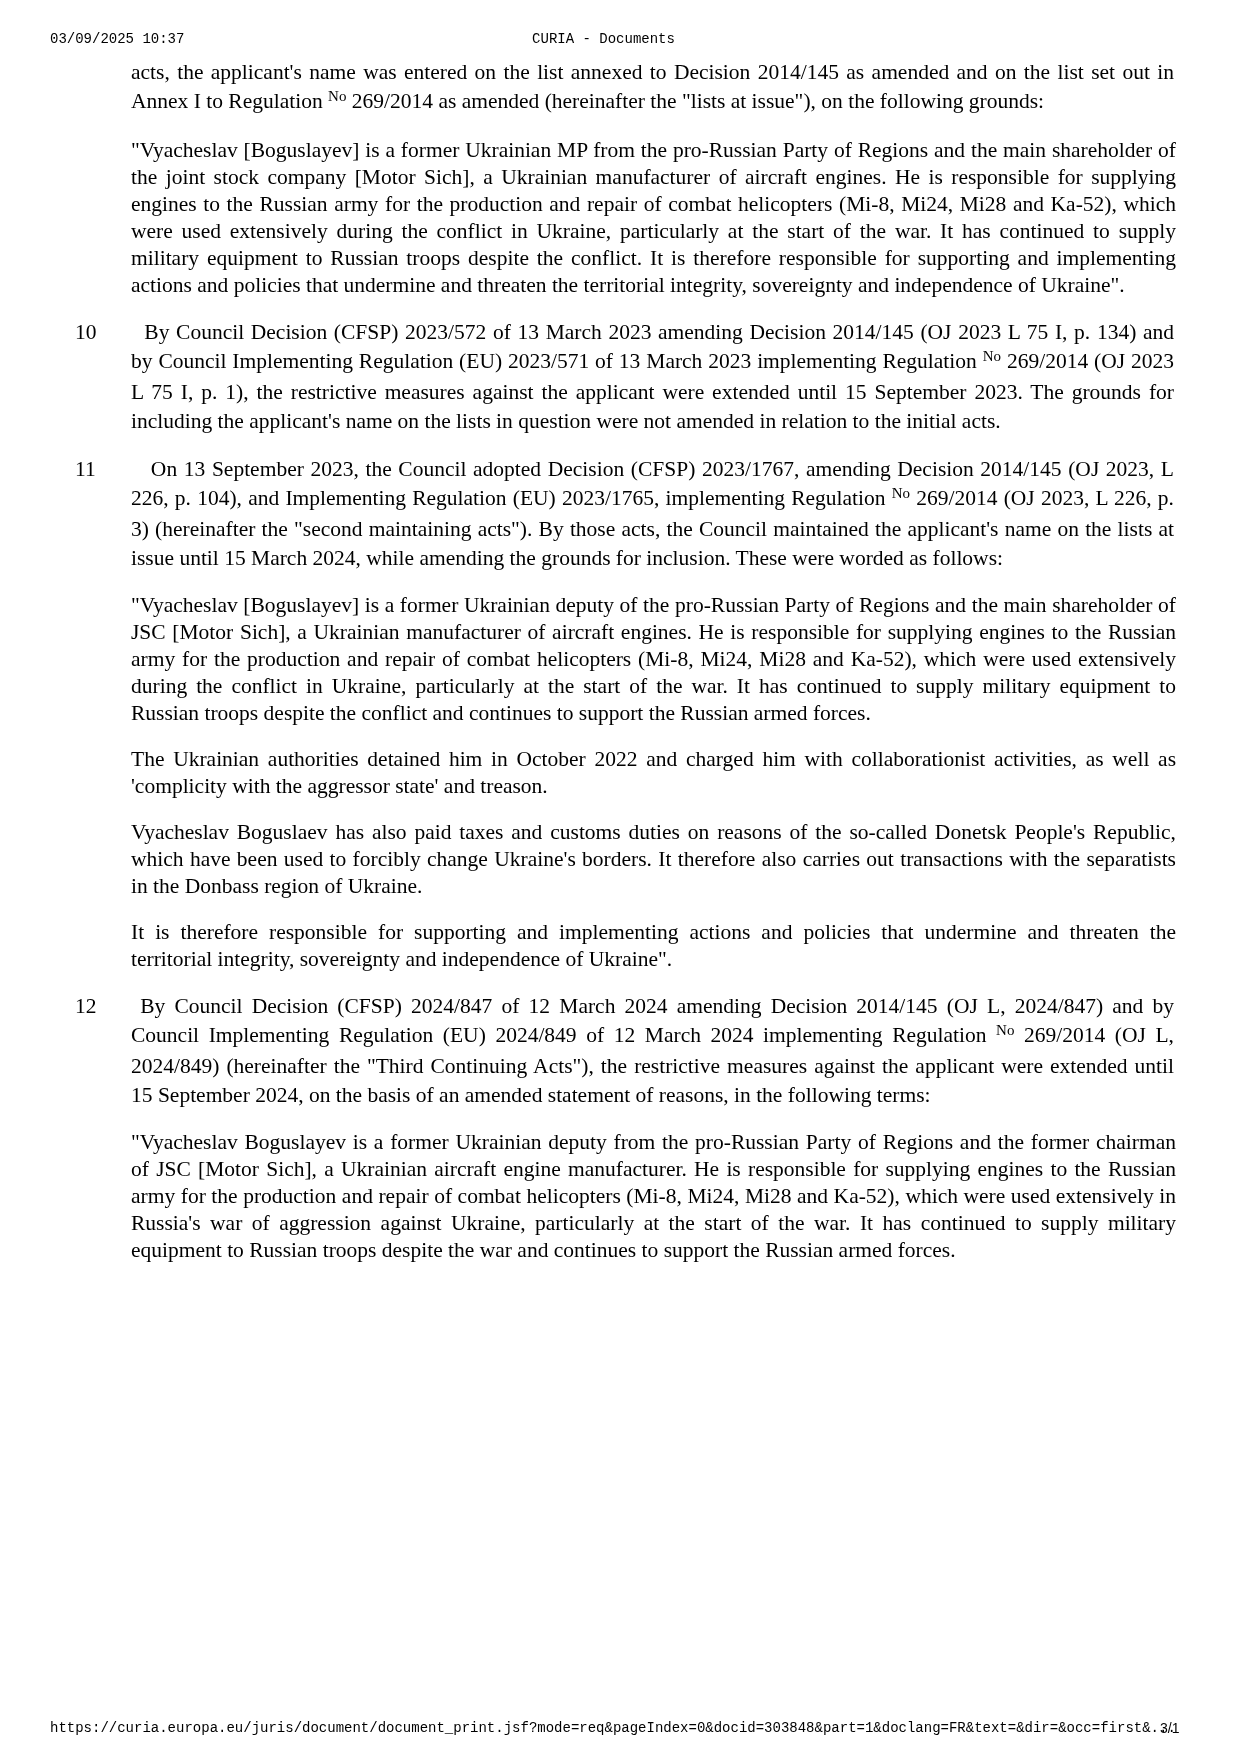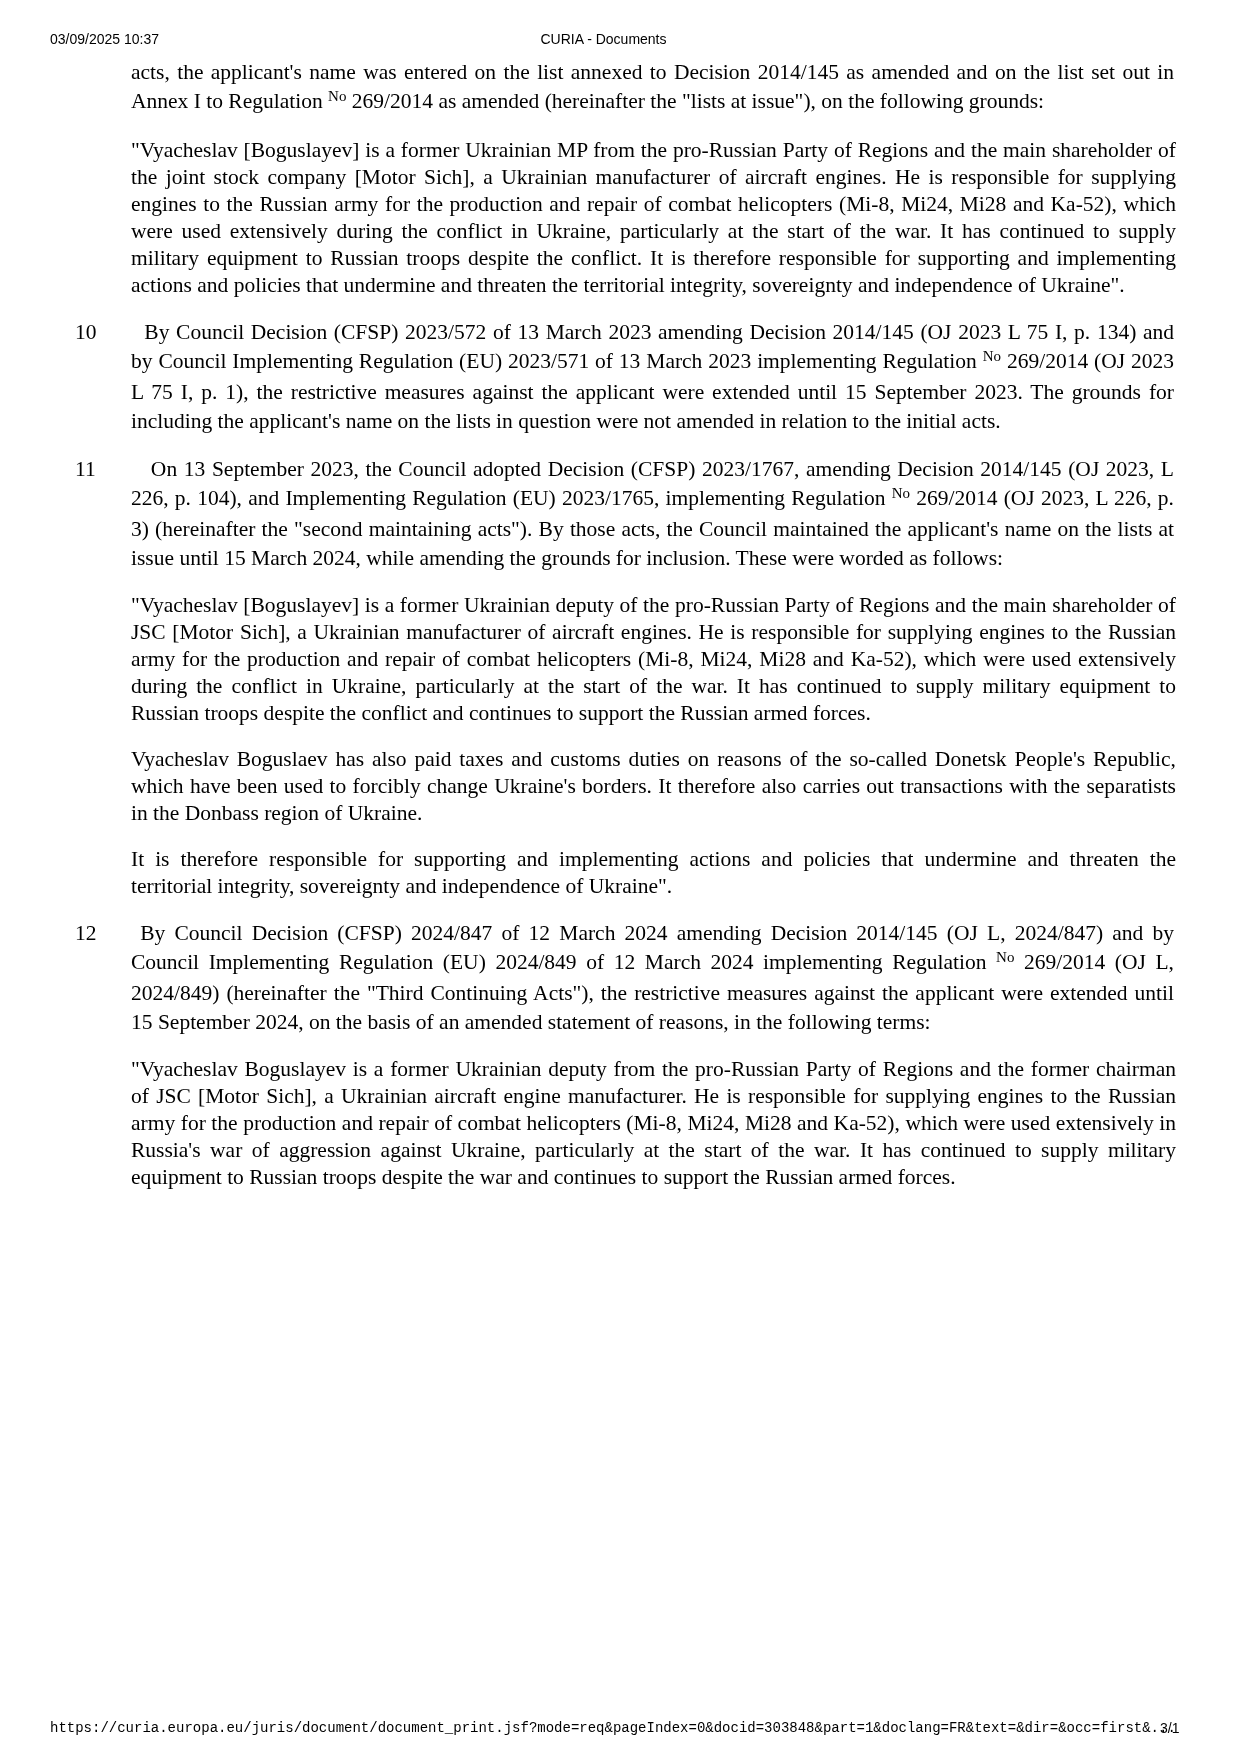--- a/index.html
+++ b/index.html
@@ -1,17 +1,17 @@
 <!DOCTYPE html>
 <html><head>
 <meta charset="utf-8">
 <style>
   html, body { margin:0; padding:0; background:#ffffff; }
   body { width:1240px; height:1755px; position:relative; overflow:hidden; color:#000; }
-  .hdr { position:absolute; top:31px; font-family:Liberation Sans, sans-serif; font-size:14px; color:#000; }
+  .hdr { position:absolute; top:31px; font-family:Liberation Mono, monospace; font-size:14px; color:#000; }
   .hdr-left { left:50px; }
   .hdr-center { left:0; width:1207px; text-align:center; }
   .ftr { position:absolute; top:1720px; font-family:"Liberation Sans", sans-serif; font-size:14px; color:#000; }
   .ftr-left { left:50px;font-family:Liberation Mono, monospace; }
   .ftr-right { left:1160px; }
   .content { position:absolute; left:131px; top:58px; width:1045px;
     font-family:"Liberation Serif", serif; font-size:21.5px; line-height:27px; }
   .p { text-align:justify; margin:0 2px 19px 0; position:relative; }
   .quote { text-align:justify; margin:0 0 19px 0; }
   .num { position:absolute; left:-56px; top:0; }
@@ -32,20 +32,21 @@
 
   <p class="p lh-sup">
     <span class="num">10</span><span>&nbsp;&nbsp;By Council Decision (CFSP) 2023/572 of 13 March 2023 amending Decision 2014/145 (OJ 2023 L 75 I, p. 134) and by Council Implementing Regulation (EU) 2023/571 of 13 March 2023 implementing Regulation </span><span class="sup">No</span><span> 269/2014 (OJ 2023 L 75 I, p. 1), the restrictive measures against the applicant were extended until 15 September 2023. The grounds for including the applicant's name on the lists in question were not amended in relation to the initial acts.</span>
   </p>
 
   <p class="p lh-sup">
     <span class="num">11</span><span>&nbsp;&nbsp; On 13 September 2023, the Council adopted Decision (CFSP) 2023/1767, amending Decision 2014/145 (OJ 2023, L 226, p. 104), and Implementing Regulation (EU) 2023/1765, implementing Regulation </span><span class="sup">No</span><span> 269/2014 (OJ 2023, L 226, p. 3) (hereinafter the "second maintaining acts"). By those acts, the Council maintained the applicant's name on the lists at issue until 15 March 2024, while amending the grounds for inclusion. These were worded as follows:</span>
   </p>
 
   <p class="quote">"Vyacheslav [Boguslayev] is a former Ukrainian deputy of the pro-Russian Party of Regions and the main shareholder of JSC [Motor Sich], a Ukrainian manufacturer of aircraft engines. He is responsible for supplying engines to the Russian army for the production and repair of combat helicopters (Mi-8, Mi24, Mi28 and Ka-52), which were used extensively during the conflict in Ukraine, particularly at the start of the war. It has continued to supply military equipment to Russian troops despite the conflict and continues to support the Russian armed forces.</p>
+  <p class="quote">The Ukrainian authorities detained him in October 2022 and charged him with collaborationist activities, as well as 'complicity with the aggressor state' and treason.</p>
   <p class="quote">Vyacheslav Boguslaev has also paid taxes and customs duties on reasons of the so-called Donetsk People's Republic, which have been used to forcibly change Ukraine's borders. It therefore also carries out transactions with the separatists in the Donbass region of Ukraine.</p>
   <p class="quote">It is therefore responsible for supporting and implementing actions and policies that undermine and threaten the territorial integrity, sovereignty and independence of Ukraine".</p>
 
   <p class="p lh-sup">
     <span class="num">12</span><span>&nbsp;By Council Decision (CFSP) 2024/847 of 12 March 2024 amending Decision 2014/145 (OJ L, 2024/847) and by Council Implementing Regulation (EU) 2024/849 of 12 March 2024 implementing Regulation </span><span class="sup">No</span><span> 269/2014 (OJ L, 2024/849) (hereinafter the "Third Continuing Acts"), the restrictive measures against the applicant were extended until 15 September 2024, on the basis of an amended statement of reasons, in the following terms:</span>
   </p>
 
   <p class="quote">"Vyacheslav Boguslayev is a former Ukrainian deputy from the pro-Russian Party of Regions and the former chairman of JSC [Motor Sich], a Ukrainian aircraft engine manufacturer. He is responsible for supplying engines to the Russian army for the production and repair of combat helicopters (Mi-8, Mi24, Mi28 and Ka-52), which were used extensively in Russia's war of aggression against Ukraine, particularly at the start of the war. It has continued to supply military equipment to Russian troops despite the war and continues to support the Russian armed forces.</p>
 </div>
 

